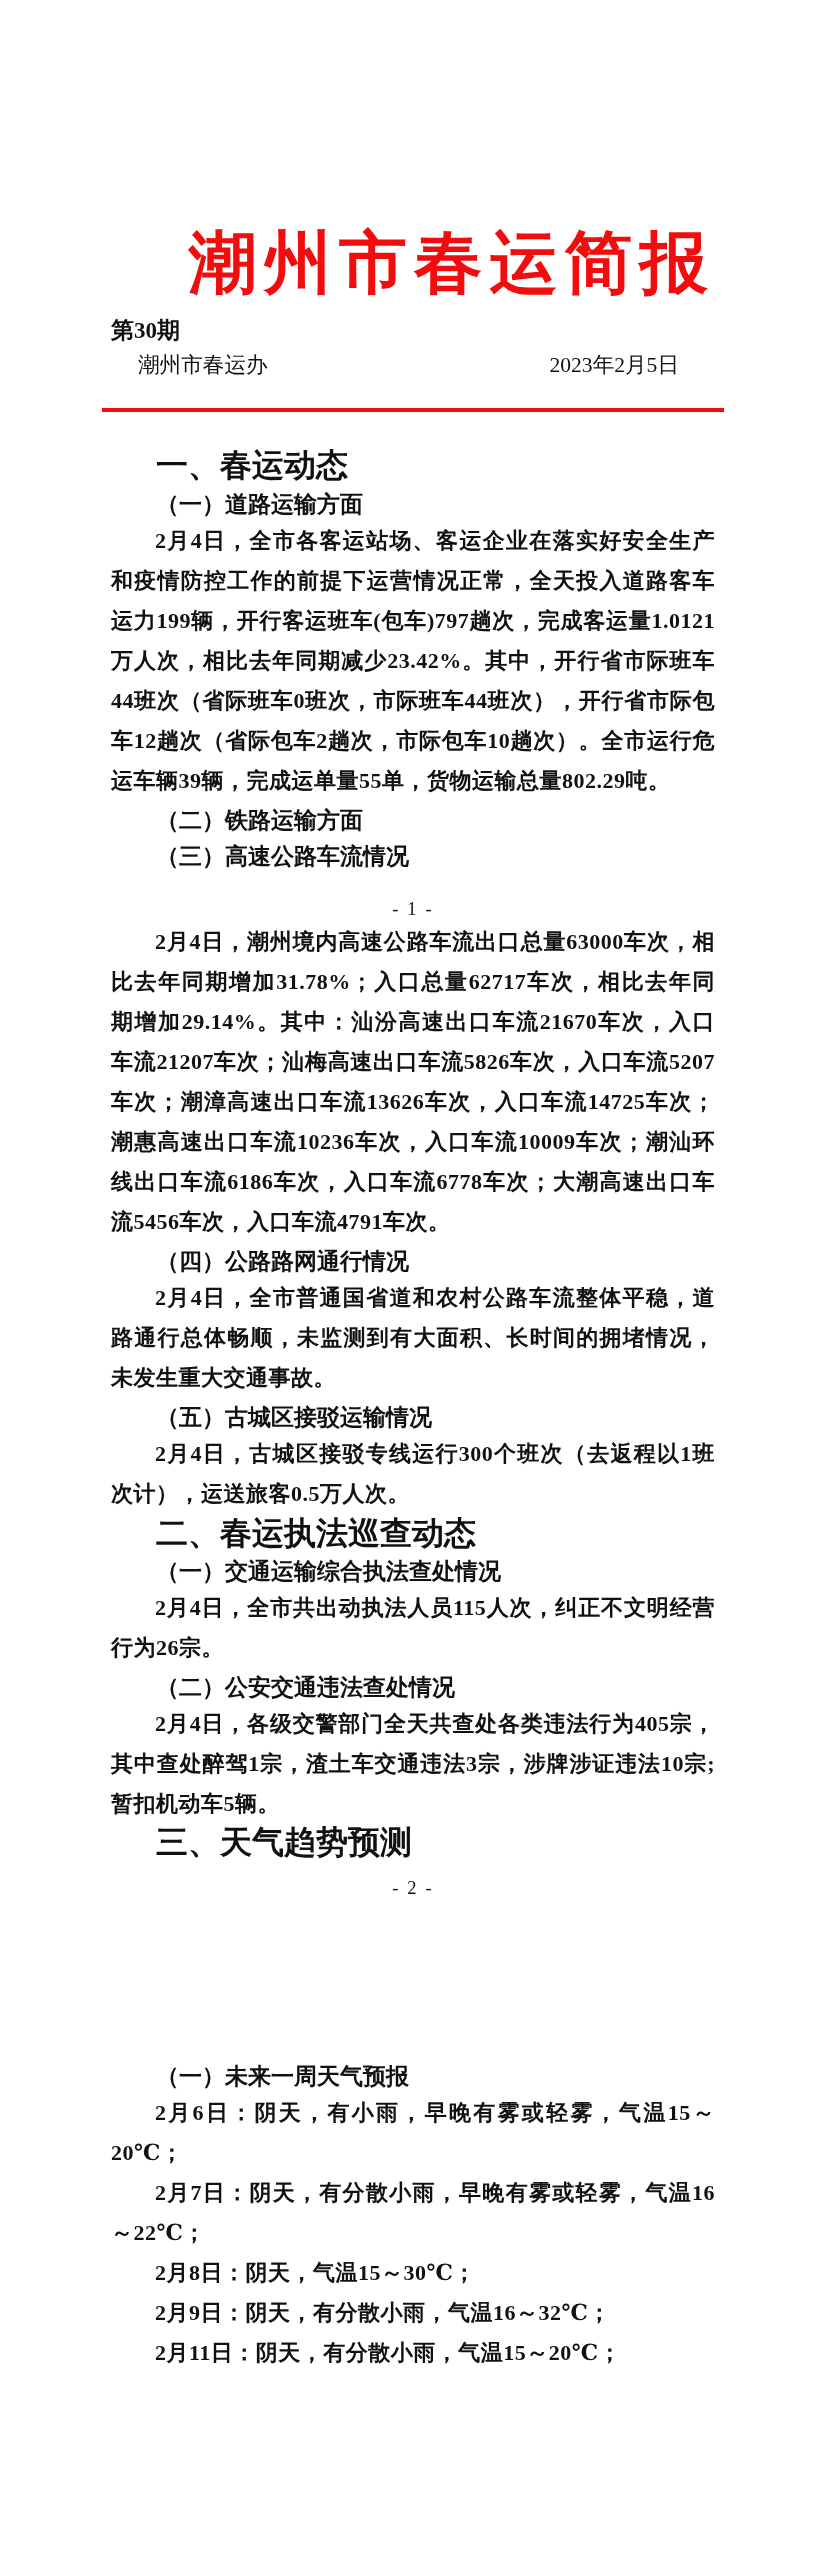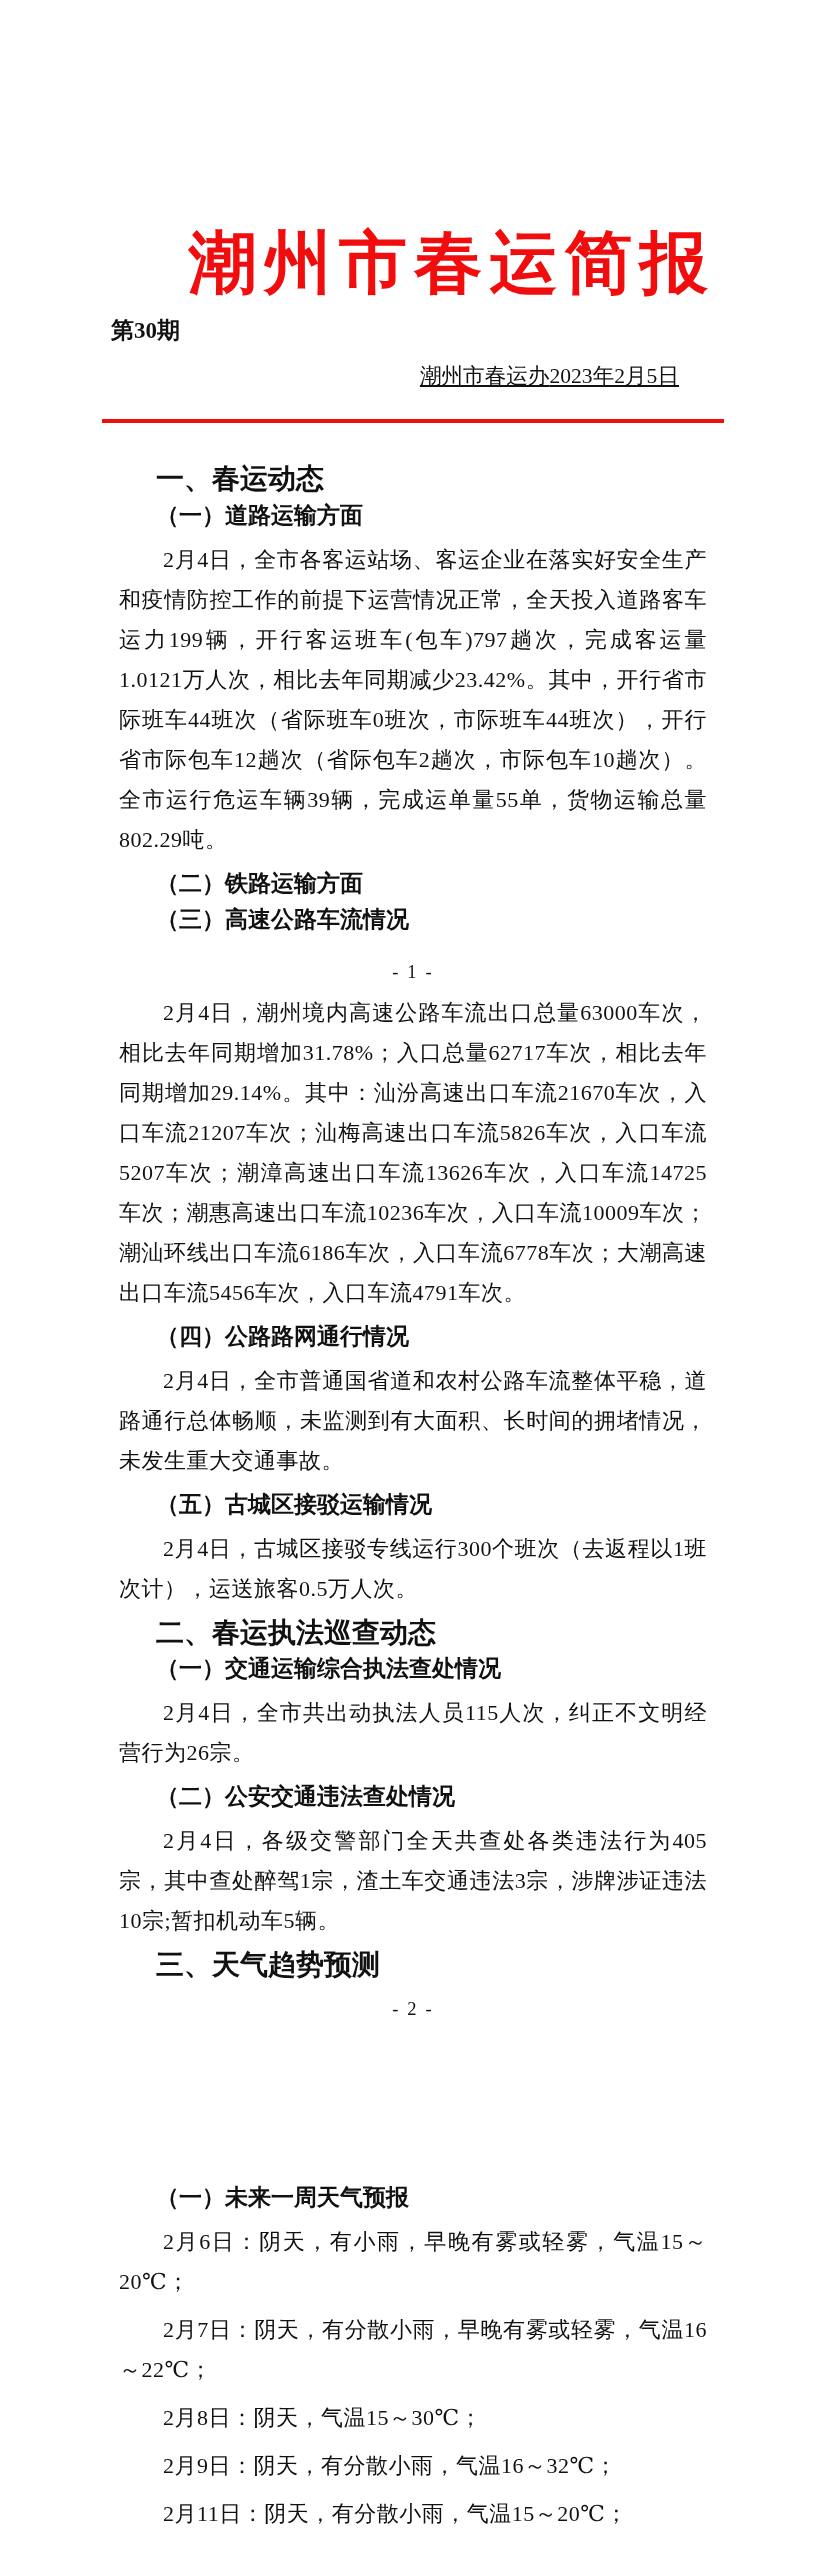--- a/index.html
+++ b/index.html
@@ -34,58 +34,58 @@
     white-space:nowrap;
   }
   .issue-no{
     margin-top:7.2px;
     text-align:left;
     font-size:23px;
     line-height:33px;
     font-weight:bold;
   }
   .org-row{
-    margin-top:14px;
+    margin-top:3px;
     display:flex;
-    justify-content:flex-end;
+    justify-content:space-between;
     align-items:baseline;
     font-size:21.6px;
     line-height:30px;
     padding:0 36px 0 27px;
-    text-decoration:underline;
   }
   .red-rule{
     height:3.6px;
     background:var(--red);
     border:none;
     margin:28px -9.3px 0 -8.8px;
   }
   
   .h1{
-    font-family:Liberation Serif, serif;
+    font-family:Liberation Mono, monospace;
     font-weight:bold;
-    font-size:28px;
+    font-size:32px;
     line-height:32px;
     padding-left:45px;
     margin:0;
   }
   .h2{
     font-weight:bold;
     font-size:23px;
     line-height:32px;
     padding-left:45px;
     margin:0;
   }
   p.body{
-    margin:8px;
+    margin:0;
     font-size:22px;
     line-height:40px;
     letter-spacing:0.5px;
     text-align:justify;
     text-indent:2em;
+    font-weight:bold;
   }
   .pgnum{
     margin:0;
     text-align:center;
     font-size:18.5px;
     line-height:26px;
     letter-spacing:2.1px;
   }
   .mt-h1{margin-top:40px;}
   .mt-sub{margin-top:5.2px;}

